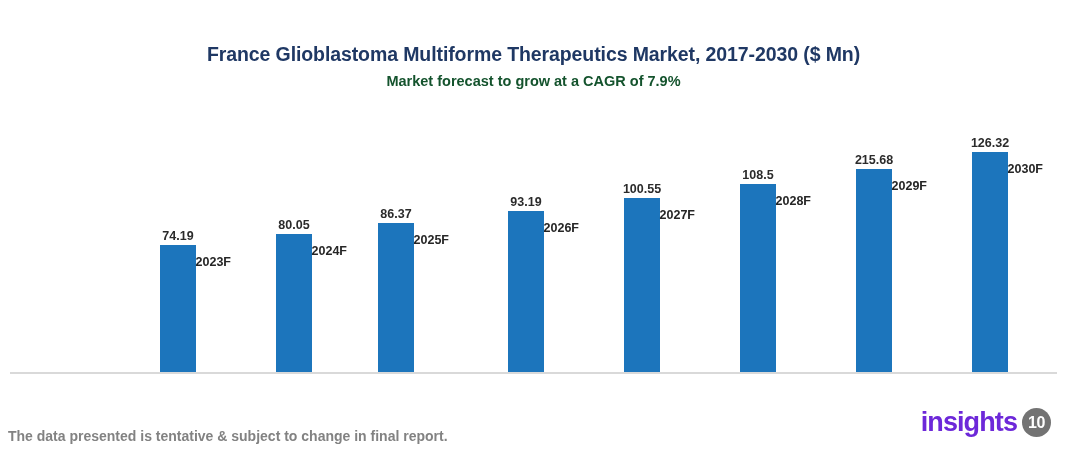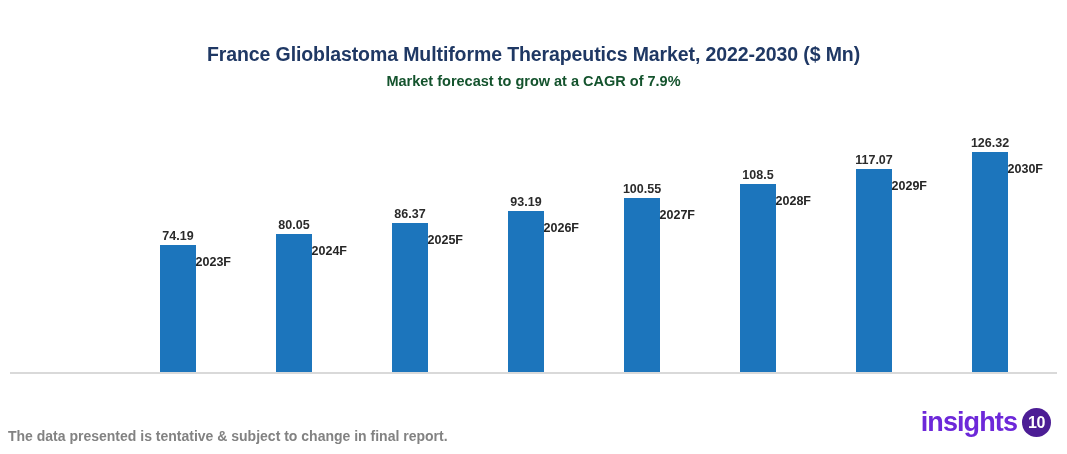--- a/index.html
+++ b/index.html
@@ -122,58 +122,58 @@
     font-size: 27px;
     font-weight: bold;
     color: #6d28d9;
     letter-spacing: -0.9px;
     line-height: 30px;
   }
   .logo-badge {
     width: 29px;
     height: 29px;
     border-radius: 50%;
-    background: #4c1d95;
+    background: #737373;
     color: #ffffff;
     font-size: 16px;
     font-weight: bold;
     display: flex;
     align-items: center;
     justify-content: center;
     line-height: 29px;
     letter-spacing: -0.5px;
   }
 </style>
 </head>
 <body>
 
 <div class="page">
 
   <div class="title-block">
-    <div class="chart-title">France Glioblastoma Multiforme Therapeutics Market, 2022-2030 ($ Mn)</div>
+    <div class="chart-title">France Glioblastoma Multiforme Therapeutics Market, 2017-2030 ($ Mn)</div>
     <div class="chart-subtitle">Market forecast to grow at a CAGR of 7.9%</div>
   </div>
 
   <div class="plot">
     <div class="axis-line"></div>
 
 
     <div class="bar-group" style="left:160px;">
       <div class="bar-value" style="bottom:128px;">74.19</div>
       <div class="bar" style="height:127px;"></div>
       <div class="cat-label">2023F</div>
     </div>
 
     <div class="bar-group" style="left:276px;">
       <div class="bar-value" style="bottom:139px;">80.05</div>
       <div class="bar" style="height:138px;"></div>
       <div class="cat-label">2024F</div>
     </div>
 
-    <div class="bar-group" style="left:392px;">
+    <div class="bar-group" style="left:378px;">
       <div class="bar-value" style="bottom:150px;">86.37</div>
       <div class="bar" style="height:149px;"></div>
       <div class="cat-label">2025F</div>
     </div>
 
     <div class="bar-group" style="left:508px;">
       <div class="bar-value" style="bottom:162px;">93.19</div>
       <div class="bar" style="height:161px;"></div>
       <div class="cat-label">2026F</div>
     </div>
@@ -184,21 +184,21 @@
       <div class="cat-label">2027F</div>
     </div>
 
     <div class="bar-group" style="left:740px;">
       <div class="bar-value" style="bottom:189px;">108.5</div>
       <div class="bar" style="height:188px;"></div>
       <div class="cat-label">2028F</div>
     </div>
 
     <div class="bar-group" style="left:856px;">
-      <div class="bar-value" style="bottom:204px;">117.07</div>
+      <div class="bar-value" style="bottom:204px;">215.68</div>
       <div class="bar" style="height:203px;"></div>
       <div class="cat-label">2029F</div>
     </div>
 
     <div class="bar-group" style="left:972px;">
       <div class="bar-value" style="bottom:221px;">126.32</div>
       <div class="bar" style="height:220px;"></div>
       <div class="cat-label">2030F</div>
     </div>
   </div>

